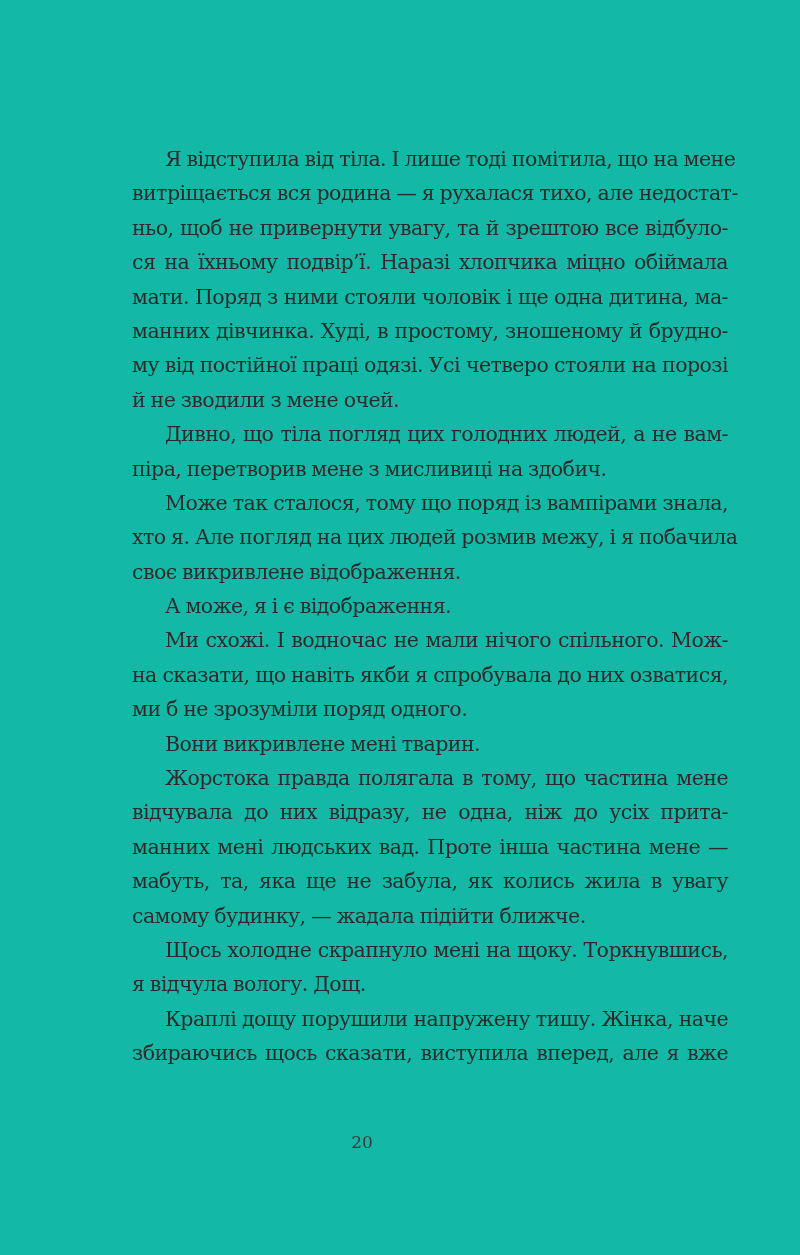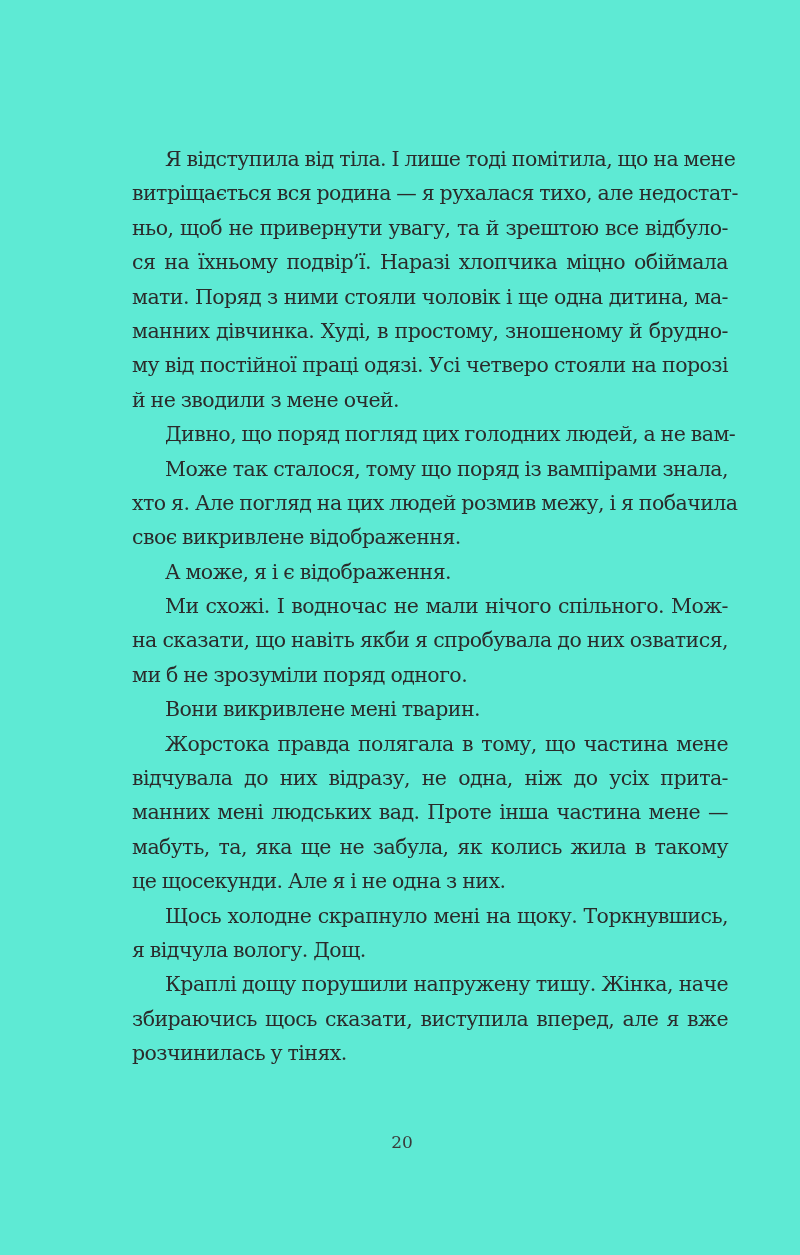--- a/index.html
+++ b/index.html
@@ -13,21 +13,21 @@
       position: relative;
       overflow: hidden;
       font-family: "DejaVu Serif", "Liberation Serif", serif;
       color: #2b2b2b;
     }
     .page {
       position: absolute;
       left: 0; top: 0;
       width: 800px;
       height: 1255px;
-      background: #5eead4;
+      background: #14b8a6;
     }
     .text-block {
       position: absolute;
       left: 132px;
       top: 142px;
       width: 596px;
     }
     .line {
       display: block;
       height: 34.4px;
@@ -47,21 +47,20 @@
     }
     .page-number {
       position: absolute;
       left: 0;
       width: 724px;
       top: 1132px;
       text-align: center;
       font-size: 17px;
       color: #3a3a3a;
       font-family: "DejaVu Serif", "Liberation Serif", serif;
-      margin-left: 40px;
     }
   </style>
 </head>
 <body>
 
 <div class="page">
   <div class="text-block">
 
     <div>
       <span class="line indent">Я відступила від тіла. І лише тоді помітила, що на мене</span>
@@ -69,21 +68,22 @@
       <span class="line">ньо, щоб не привернути увагу, та й зрештою все відбуло-</span>
       <span class="line">ся на їхньому подвір’ї. Наразі хлопчика міцно обіймала</span>
       <span class="line">мати. Поряд з ними стояли чоловік і ще одна дитина, ма-</span>
       <span class="line">манних дівчинка. Худі, в простому, зношеному й брудно-</span>
       <span class="line">му від постійної праці одязі. Усі четверо стояли на порозі</span>
       <span class="line last">й не зводили з мене очей.</span>
     </div>
 
 
     <div>
-      <span class="line indent">Дивно, що поряд погляд цих голодних людей, а не вам-</span>
+      <span class="line indent">Дивно, що тіла погляд цих голодних людей, а не вам-</span>
+      <span class="line last">піра, перетворив мене з мисливиці на здобич.</span>
     </div>
 
     <div>
       <span class="line indent">Може так сталося, тому що поряд із вампірами знала,</span>
       <span class="line">хто я. Але погляд на цих людей розмив межу, і я побачила</span>
       <span class="line last">своє викривлене відображення.</span>
     </div>
 
     <div>
       <span class="line indent last">А може, я і є відображення.</span>
@@ -96,35 +96,34 @@
     </div>
 
     <div>
       <span class="line indent last">Вони викривлене мені тварин.</span>
     </div>
 
     <div>
       <span class="line indent">Жорстока правда полягала в тому, що частина мене</span>
       <span class="line">відчувала до них відразу, не одна, ніж до усіх прита-</span>
       <span class="line">манних мені людських вад. Проте інша частина мене —</span>
-      <span class="line">мабуть, та, яка ще не забула, як колись жила в такому</span>
+      <span class="line">мабуть, та, яка ще не забула, як колись жила в увагу</span>
+      <span class="line last">самому будинку, — жадала підійти ближче.</span>
     </div>
 
 
     <div>
-      <span class="line last">це щосекунди. Але я і не одна з них.</span>
     </div>
 
     <div>
       <span class="line indent">Щось холодне скрапнуло мені на щоку. Торкнувшись,</span>
       <span class="line last">я відчула вологу. Дощ.</span>
     </div>
 
     <div>
       <span class="line indent">Краплі дощу порушили напружену тишу. Жінка, наче</span>
       <span class="line">збираючись щось сказати, виступила вперед, але я вже</span>
-      <span class="line last">розчинилась у тінях.</span>
     </div>
 
   </div>
 
   <div class="page-number">20</div>
 </div>
 
 </body></html>

